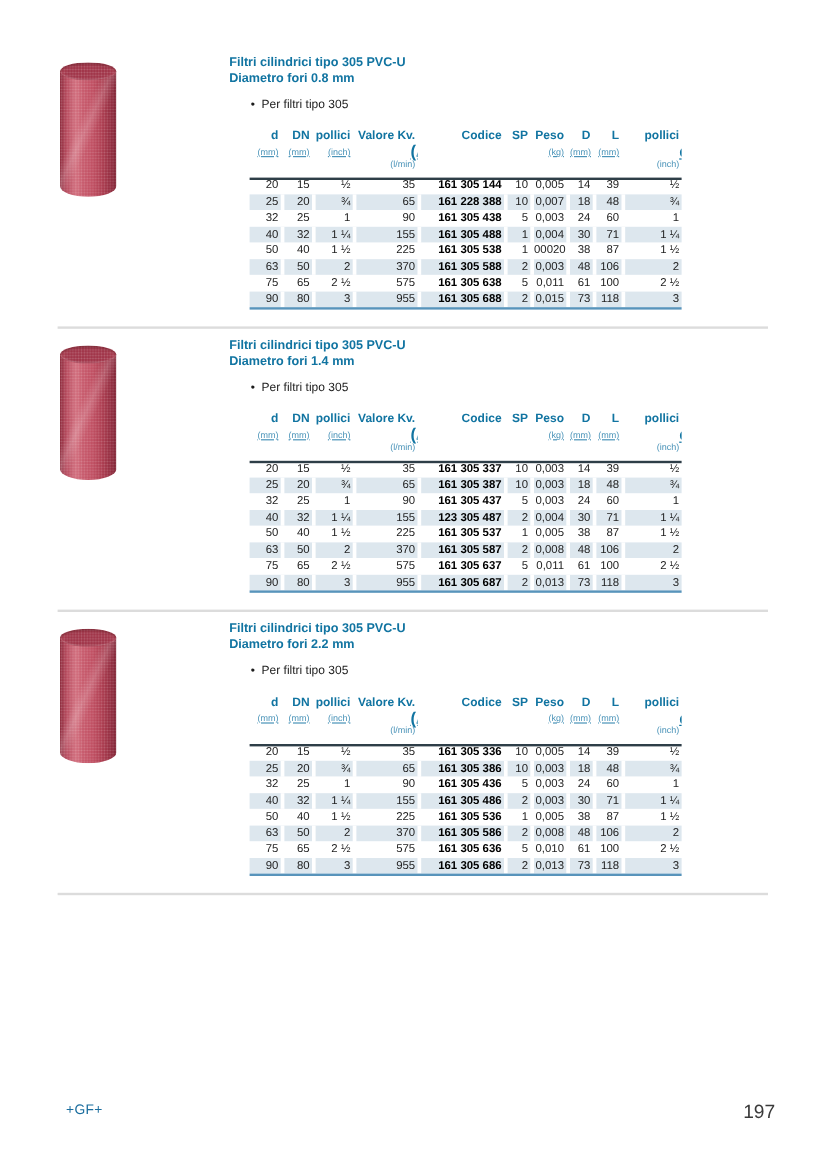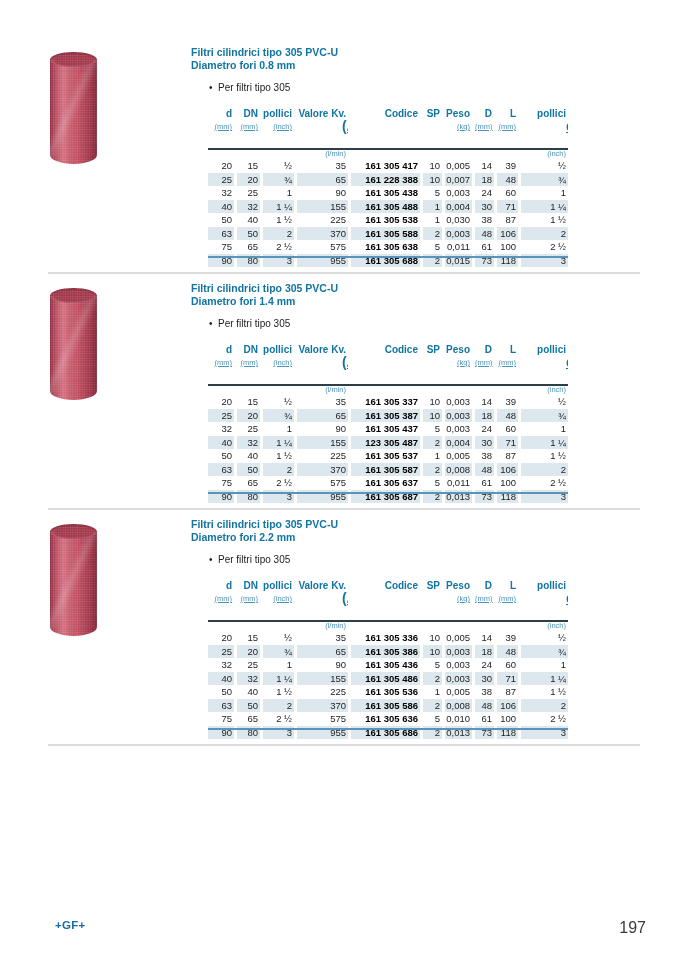--- a/index.html
+++ b/index.html
@@ -29,21 +29,21 @@
   col.c8{width:24px} col.c9{width:50px}
 
   th {
     height:41px; padding:0 2px 0 0; text-align:right; vertical-align:top;
     border-left:3px solid transparent; font-weight:normal; overflow:hidden; white-space:nowrap;
   }
   th:first-child { border-left-width:0; }
   .h-l1 { height:14px; line-height:14px; font-size:10px; font-weight:bold; color:#1174a1; }
   .h-l2 { height:11px; line-height:11px; font-size:7.5px; color:#4a93b8;text-decoration:underline; }
   .h-l2.bold { font-size:14px; font-weight:bold; color:#1174a1;margin-left:45px; }
-  .h-l3 { height:10px; line-height:10px; font-size:7.5px; color:#4a93b8;margin-top:17px; }
+  .h-l3 { height:10px; line-height:10px; font-size:7.5px; color:#4a93b8; }
 
   td {
     height:13.5px; line-height:13.5px; padding:0 2px 0 0; text-align:right;
     font-size:9.5px; color:#1e1e1e; border-left:3px solid #ffffff;
     white-space:nowrap; overflow:hidden;
   }
   td:first-child { border-left-width:0; }
   tr.shaded td { background:#dde7ee; }
   td:nth-child(5) { font-weight:bold; color:#000; }
 
@@ -66,21 +66,21 @@
     border-radius:0 0 50% 50% / 0 0 9px 9px;
     background:
       radial-gradient(circle, rgba(255,255,255,0.20) 0.5px, transparent 1px),
       linear-gradient(115deg, rgba(255,255,255,0) 38%, rgba(255,255,255,0.16) 46%, rgba(255,255,255,0) 55%),
       linear-gradient(90deg, #8e2d3f 0%, #b84c5f 12%, #d2707f 28%, #c75a6c 42%, #c04f62 58%, #ad3e51 75%, #942e41 90%, #802536 100%);
     background-size:2.4px 2.4px, 100% 100%, 100% 100%;
   }
 
   
   .footer-logo {
-    position:absolute; left:55px; top:919px; font-size:11.5px; font-weight:bold;
+    position:absolute; left:55px; top:919px; font-size:11.5px; font-weight:normal;
     color:#1a6d9e; letter-spacing:0.3px;
   }
   .page-number {
     position:absolute; left:600px; top:919px; width:46px; text-align:right;
     font-size:16px; color:#3a3a3a;
   }
 </style>
 </head>
 <body>
 
@@ -166,21 +166,21 @@
               <div class="h-l3">(inch)</div>
             </th>
           </tr>
         </thead>
       <tbody>
           <tr>
             <td>20</td>
             <td>15</td>
             <td>½</td>
             <td>35</td>
-            <td>161 305 417</td>
+            <td>161 305 144</td>
             <td>10</td>
             <td>0,005</td>
             <td>14</td>
             <td>39</td>
             <td>½</td>
           </tr>
           <tr class="shaded">
             <td>25</td>
             <td>20</td>
             <td>¾</td>
@@ -216,21 +216,21 @@
             <td>71</td>
             <td>1 ¼</td>
           </tr>
           <tr>
             <td>50</td>
             <td>40</td>
             <td>1 ½</td>
             <td>225</td>
             <td>161 305 538</td>
             <td>1</td>
-            <td>0,030</td>
+            <td>00020</td>
             <td>38</td>
             <td>87</td>
             <td>1 ½</td>
           </tr>
           <tr class="shaded">
             <td>63</td>
             <td>50</td>
             <td>2</td>
             <td>370</td>
             <td>161 305 588</td>

